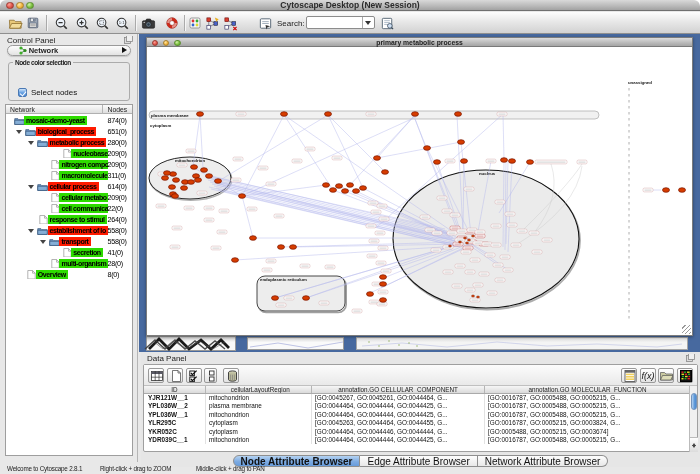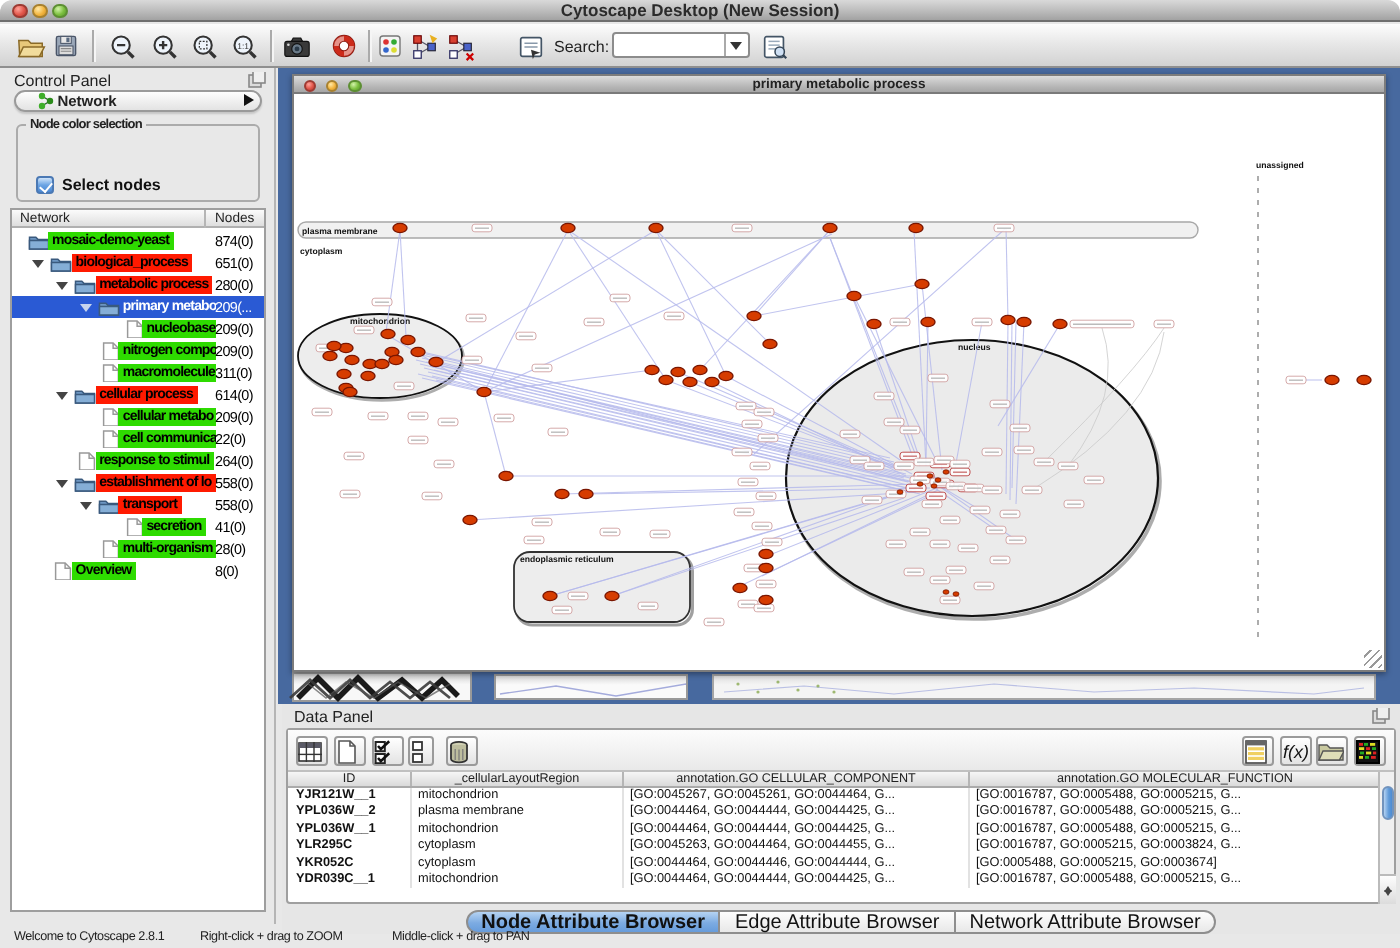--- a/index.html
+++ b/index.html
@@ -37,21 +37,21 @@
   
   #group-box{position:absolute;left:8px;top:28px;width:122px;height:39px;border:1px solid #ababab;border-radius:3px;}
   #group-label{position:absolute;left:4px;top:-4px;background:#e8e8e8;padding:0 2px;font-size:6.5px;letter-spacing:-.4px;font-weight:bold;color:#222;}
   #combo{position:absolute;left:6px;top:9px;width:110px;height:13px;background:linear-gradient(#ffffff,#f0f0f0);border:1px solid #9b9b9b;border-radius:3px;box-shadow:0 1px 1px rgba(0,0,0,.2);font-size:8px;font-weight:bold;color:#111;display:flex;align-items:center;padding-left:9px;}
   #combo-arrows{position:absolute;right:1px;top:1px;width:12px;height:9px;border-radius:2px;background:linear-gradient(#cfe4fa,#76a9e4 50%,#5590d6);border:.5px solid #5585c0;display:flex;flex-direction:column;align-items:center;justify-content:center;}
   #combo-arrows .up{border:2.5px solid transparent;border-bottom:3px solid #fff;margin-bottom:.5px;}
   #combo-arrows .dn{border:2.5px solid transparent;border-top:3px solid #fff;margin-top:.5px;}
   #checkbox-row{position:absolute;left:9px;top:25px;display:flex;align-items:center;gap:4px;}
   #checkbox{width:9px;height:9px;border-radius:2px;background:linear-gradient(#cfe4fa,#6ba4e4 50%,#4a87d2);border:1px solid #4b79b4;position:relative;}
   #checkbox:after{content:"";position:absolute;left:2px;top:1px;width:3px;height:5px;border:solid #fff;border-width:0 1.5px 1.5px 0;transform:rotate(40deg);}
-  #checkbox-label{font-size:8px;font-weight:bold;color:#111;}
+  #checkbox-label{font-size:8px;font-weight:normal;color:#111;}
   
   #tree-box{position:absolute;left:5px;top:70px;width:128px;height:352px;background:#fff;border:1px solid #9e9e9e;overflow:hidden;}
   #tree-header{position:absolute;left:0;top:0;width:100%;height:9px;background:linear-gradient(#fbfbfb,#dedede);border-bottom:1px solid #b0b0b0;font-size:6.8px;color:#222;}
   #tree-header .h1{position:absolute;left:4px;top:1px;}
   #tree-header .h2{position:absolute;left:101.5px;top:1px;}
   #tree-header .hdiv{position:absolute;left:96px;top:0;width:1px;height:9px;background:#b5b5b5;}
   #tree-rows{position:absolute;left:0;top:10px;width:100%;}
   .trow{position:relative;height:11px;width:100%;}
   .trow.selected{background:#2a5ad4;}
   .trow .arrow{position:absolute;top:3.5px;width:0;height:0;border:3px solid transparent;border-top:4px solid #444;}
@@ -73,21 +73,21 @@
   #net-titlebar .light{width:6.2px;height:6.2px;}
   #net-canvas{position:absolute;left:0;top:9px;width:545px;height:288px;}
   #resize-grip{position:absolute;right:1px;bottom:1px;width:9px;height:9px;background:
     repeating-linear-gradient(135deg,transparent 0 2px,#9a9a9a 2px 3px);}
   
   #data-panel{position:absolute;left:141px;top:352px;width:559px;height:115px;background:#e6e6e6;}
   #dp-title{position:absolute;left:6px;top:2px;font-size:8px;color:#222;}
   #dp-float{right:5px;top:2px;}
   #dp-body{position:absolute;left:2px;top:12px;width:555px;height:88px;background:#fff;border:1px solid #9f9f9f;border-radius:2px;}
   #dp-toolbar{position:absolute;left:0;top:0;width:100%;height:21px;background:linear-gradient(#fcfcfc,#e9e9e9);border-bottom:1px solid #c0c0c0;}
-  .dbtn{position:absolute;top:3px;width:16px;height:15px;background:linear-gradient(#ffffff,#e3e3e3);border:1px solid #9a9a9a;border-radius:2px;display:flex;align-items:center;justify-content:flex-start;}
+  .dbtn{position:absolute;top:3px;width:16px;height:15px;background:linear-gradient(#ffffff,#e3e3e3);border:1px solid #9a9a9a;border-radius:2px;display:flex;align-items:center;justify-content:flex-end;}
   
   #dp-table{position:absolute;left:0;top:21px;width:547px;height:66px;overflow:hidden;}
   #dp-scroll{position:absolute;right:0;top:21px;width:8px;height:66px;background:#f0f0f0;border-left:1px solid #bbb;}
   #dp-scroll .thumb{position:absolute;left:.5px;top:7px;width:6px;height:17px;border-radius:3px;background:linear-gradient(90deg,#b4d2f2,#5f9ad9 60%,#4c8bd2);border:.5px solid #7193bd;}
   #dp-scroll .btns{position:absolute;left:0;bottom:0;width:8px;height:15px;border-top:1px solid #bbb;background:linear-gradient(#fdfdfd,#dcdcdc);}
   #dp-scroll .btns:before{content:"";position:absolute;left:2px;top:3px;border:2px solid transparent;border-bottom:3px solid #444;}
   #dp-scroll .btns:after{content:"";position:absolute;left:2px;bottom:2px;border:2px solid transparent;border-top:3px solid #444;}
   #dp-head{display:flex;height:8px;background:linear-gradient(#f6f6f6,#dadada);border-bottom:1px solid #aaa;}
   .dp-hcell{font-size:6.3px;color:#222;text-align:center;line-height:8px;border-right:1px solid #b5b5b5;overflow:hidden;white-space:nowrap;flex:0 0 auto;}
   .dp-row{display:flex;height:8.4px;background:#fff;}
@@ -294,29 +294,20 @@
             <div class="tnum">651(0)</div>
           </div>
           <div class="trow hl-red">
             <div class="arrow" style="left:22.1px"></div>
             <svg class="ticon" style="left:31.1px" viewBox="0 0 10 9">
               <path d="M.5 2.5h3l1 1h5v4.5h-9z" fill="#6d96c2" stroke="#3a5a7e" stroke-width=".7"></path>
               <path d="M.5 4h9v4h-9z" fill="#85aed6" stroke="#3a5a7e" stroke-width=".7"></path>
             </svg>
             <div class="tlabel" style="left:41.6px;max-width:60.9px">metabolic process</div>
             <div class="tnum">280(0)</div>
-          </div>
-          <div class="trow selected">
-            <div class="arrow" style="left:33.900000000000006px"></div>
-            <svg class="ticon" style="left:42.900000000000006px" viewBox="0 0 10 9">
-              <path d="M.5 2.5h3l1 1h5v4.5h-9z" fill="#6d96c2" stroke="#3a5a7e" stroke-width=".7"></path>
-              <path d="M.5 4h9v4h-9z" fill="#85aed6" stroke="#3a5a7e" stroke-width=".7"></path>
-            </svg>
-            <div class="tlabel" style="left:53.400000000000006px;max-width:49.099999999999994px">primary metabolic</div>
-            <div class="tnum">209(...</div>
           </div>
           <div class="trow hl-green">
             <svg class="ticon" style="left:55.7px" viewBox="0 0 8 9">
               <path d="M.5.5h4.5L7.5 3v5.5h-7z" fill="#fff" stroke="#999" stroke-width=".7"></path>
               <path d="M5 .5V3h2.5" fill="none" stroke="#999" stroke-width=".7"></path>
             </svg>
             <div class="tlabel" style="left:65.2px;max-width:37.3px">nucleobase-</div>
             <div class="tnum">209(0)</div>
           </div>
           <div class="trow hl-green">

